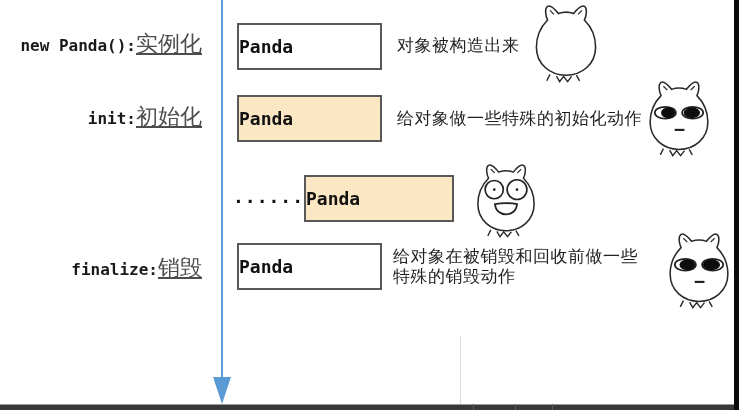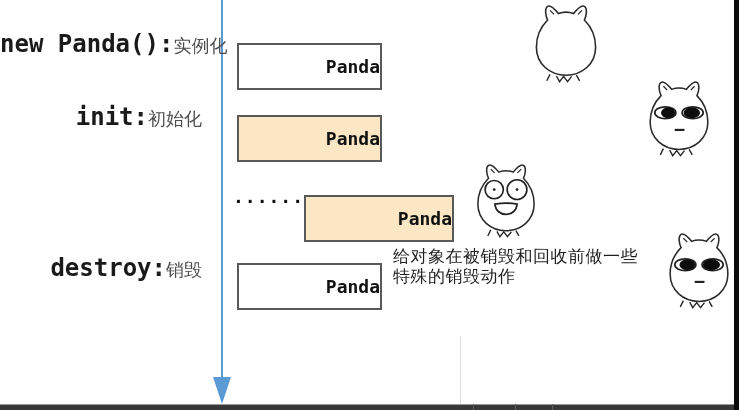--- a/index.html
+++ b/index.html
@@ -17,24 +17,24 @@
   .stage{
     position:relative;width:739px;height:410px;background:#fff;overflow:hidden;
     font-family:"DejaVu Sans","Liberation Sans",sans-serif;
   }
   .vline{position:absolute;left:221px;top:0;width:2px;height:378px;background:var(--arrow-blue);}
   .arrowhead{position:absolute;left:213px;top:377px;width:0;height:0;
     border-left:9px solid transparent;border-right:9px solid transparent;
     border-top:27px solid var(--arrow-blue);}
   .label{position:absolute;left:0;width:202px;text-align:right;white-space:nowrap;line-height:24px;}
   .code{font-family:"DejaVu Sans Mono","Liberation Mono",monospace;font-weight:bold;
-    font-size:24px;color:var(--label-code-color);text-align:right;}
-  .cjk{font-family:"DejaVu Serif","Liberation Serif",serif;font-size:18px;color:var(--label-cjk-color);}
+    font-size:16px;color:var(--label-code-color);text-align:right;}
+  .cjk{font-family:"DejaVu Serif","Liberation Serif",serif;font-size:22px;color:var(--label-cjk-color);text-decoration:underline;}
   .box{position:absolute;height:43px;border:2px solid var(--box-border);
-    display:flex;align-items:center;justify-content:flex-end;margin-top:20px;}
+    display:flex;align-items:center;justify-content:flex-start;}
   .box--white{background:var(--box-white);}
   .box--yellow{background:var(--box-yellow);}
   .box-label{font-family:"DejaVu Sans Mono","Liberation Mono",monospace;font-weight:bold;
     font-size:18px;color:#111;}
   .dots{position:absolute;font-family:"DejaVu Sans Mono","Liberation Mono",monospace;
     font-weight:bold;font-size:18px;color:#111;letter-spacing:1px;}
   .note{position:absolute;font-size:17px;line-height:20px;color:var(--note-color);letter-spacing:0.5px;}
   .cat{position:absolute;}
   .cat svg{display:block;width:100%;height:100%;}
   .bottom-bar{position:absolute;left:0;top:404px;width:739px;height:6px;
@@ -48,32 +48,34 @@
 
 <div class="stage">
 
   <div class="vline"></div>
   <div class="arrowhead"></div>
 
   <div class="label" style="top:32px"><span class="code">new Panda():</span><span class="cjk">实例化</span></div>
   <div class="box box--white" style="left:237px;top:23px;width:141px">
     <span class="box-label">Panda</span>
   </div>
+  <div class="note" style="left:397px;top:35px">对象被构造出来</div>
   <div class="cat" style="left:525px;top:0;width:82px;height:88px">
     <svg viewBox="0 0 100 110">
       <path d="M27 25 C24.5 20 23 10.5 27 8 C31 5.5 36.5 12 40.5 17 C47 14.5 53 14.5 59.5 17 C63.5 12 69 5.5 73 8 C77 10.5 75.5 20 73 25 C81 33 87 44 87 59 C87 80 70 94 50 94 C30 94 13 80 13 59 C13 44 19 33 27 25 Z" fill="#fff" stroke="#2a2a2a" stroke-width="2"></path>
       <path d="M30 13 L35 18 M70 13 L65 18" fill="none" stroke="#2a2a2a" stroke-width="1.6"></path>
       <path d="M30 93 L26 101 M38 95 L42 102 L47 95.5 L52 102 L57 95.5 M63 94 L67 101" fill="none" stroke="#2a2a2a" stroke-width="1.8"></path>
     </svg>
   </div>
 
   <div class="label" style="top:105px"><span class="code">init:</span><span class="cjk">初始化</span></div>
   <div class="box box--yellow" style="left:237px;top:95px;width:141px">
     <span class="box-label">Panda</span>
   </div>
+  <div class="note" style="left:397px;top:108px">给对象做一些特殊的初始化动作</div>
   <div class="cat" style="left:640px;top:76px;width:78px;height:86px">
     <svg viewBox="0 0 100 110">
       <path d="M27 25 C24.5 20 23 10.5 27 8 C31 5.5 36.5 12 40.5 17 C47 14.5 53 14.5 59.5 17 C63.5 12 69 5.5 73 8 C77 10.5 75.5 20 73 25 C81 33 87 44 87 59 C87 80 70 94 50 94 C30 94 13 80 13 59 C13 44 19 33 27 25 Z" fill="#fff" stroke="#2a2a2a" stroke-width="2"></path>
       <path d="M30 13 L35 18 M70 13 L65 18" fill="none" stroke="#2a2a2a" stroke-width="1.6"></path>
       <ellipse cx="32.5" cy="47" rx="13.5" ry="7.5" fill="#fff" stroke="#222" stroke-width="2.2"></ellipse>
       <ellipse cx="36" cy="47" rx="9" ry="7" fill="#0d0d0d"></ellipse>
       <ellipse cx="67.5" cy="47" rx="13.5" ry="7.5" fill="#fff" stroke="#222" stroke-width="2.2"></ellipse>
       <ellipse cx="66.5" cy="47" rx="10.5" ry="7" fill="#0d0d0d"></ellipse>
       <path d="M44.5 69 L57 69" stroke="#222" stroke-width="2.8"></path>
       <path d="M30 93 L26 101 M38 95 L42 102 L47 95.5 L52 102 L57 95.5 M63 94 L67 101" fill="none" stroke="#2a2a2a" stroke-width="1.8"></path>
@@ -90,21 +92,21 @@
       <path d="M30 13 L35 18 M70 13 L65 18" fill="none" stroke="#2a2a2a" stroke-width="1.6"></path>
       <circle cx="34.5" cy="40" r="12" fill="#fff" stroke="#222" stroke-width="2.2"></circle>
       <circle cx="34.5" cy="40" r="1.8" fill="#222"></circle>
       <circle cx="64.5" cy="40" r="13" fill="#fff" stroke="#222" stroke-width="2.2"></circle>
       <circle cx="64.5" cy="40" r="1.8" fill="#222"></circle>
       <path d="M35.5 59 Q50 56.5 64.5 59 C63.5 77 36.5 77 35.5 59 Z" fill="#fff" stroke="#222" stroke-width="2.4"></path>
       <path d="M30 93 L26 101 M38 95 L42 102 L47 95.5 L52 102 L57 95.5 M63 94 L67 101" fill="none" stroke="#2a2a2a" stroke-width="1.8"></path>
     </svg>
   </div>
 
-  <div class="label" style="top:256px"><span class="code">destroy:</span><span class="cjk">销毁</span></div>
+  <div class="label" style="top:256px"><span class="code">finalize:</span><span class="cjk">销毁</span></div>
   <div class="box box--white" style="left:237px;top:243px;width:141px">
     <span class="box-label">Panda</span>
   </div>
   <div class="note" style="left:393px;top:246px;width:258px">给对象在被销毁和回收前做一些特殊的销毁动作</div>
   <div class="cat" style="left:660px;top:228px;width:78px;height:86px">
     <svg viewBox="0 0 100 110">
       <path d="M27 25 C24.5 20 23 10.5 27 8 C31 5.5 36.5 12 40.5 17 C47 14.5 53 14.5 59.5 17 C63.5 12 69 5.5 73 8 C77 10.5 75.5 20 73 25 C81 33 87 44 87 59 C87 80 70 94 50 94 C30 94 13 80 13 59 C13 44 19 33 27 25 Z" fill="#fff" stroke="#2a2a2a" stroke-width="2"></path>
       <path d="M30 13 L35 18 M70 13 L65 18" fill="none" stroke="#2a2a2a" stroke-width="1.6"></path>
       <ellipse cx="32.5" cy="47" rx="13.5" ry="7.5" fill="#fff" stroke="#222" stroke-width="2.2"></ellipse>
       <ellipse cx="35" cy="47" rx="10" ry="7" fill="#0d0d0d"></ellipse>

